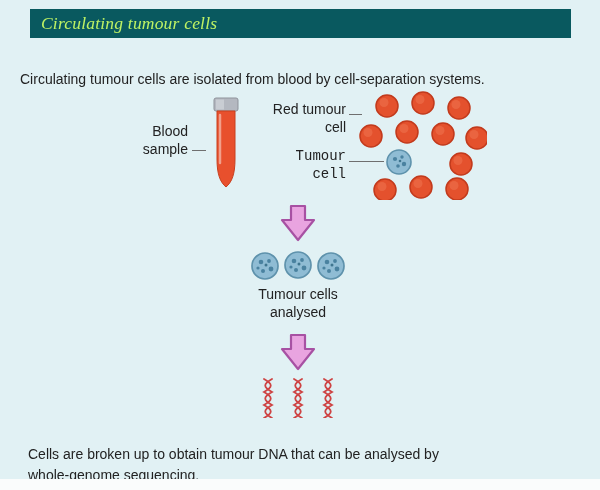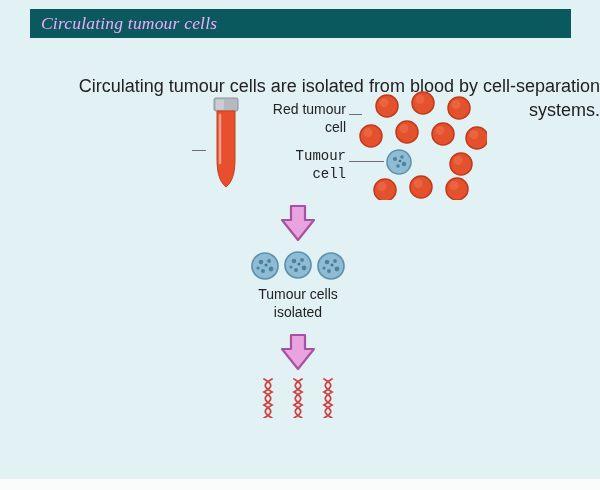--- a/index.html
+++ b/index.html
@@ -2,22 +2,22 @@
 <html><head>
 <meta charset="utf-8">
 <style>
   html,body{margin:0;padding:0;background:#fff;}
   .page{position:relative;width:600px;height:490px;background:#e1f1f4;
         font-family:"Liberation Sans",sans-serif;color:#222;overflow:hidden;}
   .header-bar{position:absolute;left:30px;top:9px;width:541px;height:29px;
         background:#09595f;display:flex;align-items:center;
         padding-left:11px;box-sizing:border-box;}
   .header-title{font-family:"Liberation Serif",serif;font-style:italic;
-        font-size:17.5px;color:#f0abfc;letter-spacing:.2px;}
-  .intro{position:absolute;left:12px;top:56px;font-size:18px;line-height:1.35;text-align:right;}
+        font-size:17.5px;color:#bef264;letter-spacing:.2px;}
+  .intro{position:absolute;left:20px;top:56px;font-size:14px;line-height:1.35;text-align:right;}
   .label{position:absolute;font-size:14px;line-height:1.25;white-space:pre-line;color:#222;}
   .right{text-align:right;}
   .center{text-align:center;}
   .connector{position:absolute;height:1px;background:#6f6f6f;}
   .abs{position:absolute;}
   .dna-row{position:absolute;left:250px;top:378px;width:96px;display:flex;
         gap:14px;justify-content:center;}
   .footer{position:absolute;left:28px;top:430px;font-size:14px;line-height:1.5;
         white-space:pre-line;max-width:545px;}
   .bottom-strip{position:absolute;left:0;right:0;bottom:0;height:11px;background:#fafcfc;}
@@ -26,20 +26,22 @@
 <body>
 
 <div class="page">
 
   <div class="header-bar">
     <span class="header-title">Circulating tumour cells</span>
   </div>
 
   <p class="intro">Circulating tumour cells are isolated from blood by cell-separation systems.</p>
 
+  <div class="label right" style="left:112px;top:123px;width:76px;">Blood
+sample</div>
   <div class="connector" style="left:192px;top:150px;width:14px;"></div>
 
   <svg class="abs" style="left:207px;top:97px;" width="38" height="94" viewBox="0 0 38 94">
     <rect x="7" y="1" width="24" height="13" rx="2" fill="#b4b8c0" stroke="#8f939b"></rect>
     <rect x="9" y="2.5" width="8" height="10" fill="#cdd0d6" opacity="0.85"></rect>
     <path d="M10 14 L10 62 C10 77 13 85 19 90 C25 85 28 77 28 62 L28 14 Z" fill="#e8502d" stroke="#c8401f" stroke-width="1"></path>
     <path d="M13 18 L13 66" stroke="#ffffff" stroke-opacity="0.45" stroke-width="2.5" stroke-linecap="round"></path>
   </svg>
 
   <div class="label right" style="left:266px;top:101px;width:80px;">Red tumour
@@ -94,36 +96,38 @@
         <circle cx="1" cy="-1" r="1.5" fill="#3f758f"></circle>
         <circle cx="-7" cy="2" r="1.6" fill="#4a82a0"></circle>
       </g>
     </defs>
     <use href="#tc-iso" x="15" y="16"></use>
     <use href="#tc-iso" x="48" y="15"></use>
     <use href="#tc-iso" x="81" y="16"></use>
   </svg>
 
   <div class="label center" style="left:248px;top:286px;width:100px;">Tumour cells
-isolated</div>
+analysed</div>
 
   <svg class="abs" style="left:280px;top:333px;" width="36" height="38" viewBox="0 0 36 38">
     <polygon points="11,2 25,2 25,16 34,16 18,36 2,16 11,16" fill="#e9a4e0" stroke="#a751a3" stroke-width="2.2" stroke-linejoin="round"></polygon>
   </svg>
 
   <div class="dna-row">
     <svg width="16" height="40" viewBox="0 0 16 40">
       <path d="M4 1 C13 6 13 9 4 14 C13 19 13 22 4 27 C13 32 13 35 4 40" fill="none" stroke="#ce4343" stroke-width="1.8" stroke-linecap="round"></path>
       <path d="M12 1 C3 6 3 9 12 14 C3 19 3 22 12 27 C3 32 3 35 12 40" fill="none" stroke="#ce4343" stroke-width="1.8" stroke-linecap="round"></path>
     </svg>
     <svg width="16" height="40" viewBox="0 0 16 40">
       <path d="M4 1 C13 6 13 9 4 14 C13 19 13 22 4 27 C13 32 13 35 4 40" fill="none" stroke="#ce4343" stroke-width="1.8" stroke-linecap="round"></path>
       <path d="M12 1 C3 6 3 9 12 14 C3 19 3 22 12 27 C3 32 3 35 12 40" fill="none" stroke="#ce4343" stroke-width="1.8" stroke-linecap="round"></path>
     </svg>
     <svg width="16" height="40" viewBox="0 0 16 40">
       <path d="M4 1 C13 6 13 9 4 14 C13 19 13 22 4 27 C13 32 13 35 4 40" fill="none" stroke="#ce4343" stroke-width="1.8" stroke-linecap="round"></path>
       <path d="M12 1 C3 6 3 9 12 14 C3 19 3 22 12 27 C3 32 3 35 12 40" fill="none" stroke="#ce4343" stroke-width="1.8" stroke-linecap="round"></path>
     </svg>
   </div>
 
+  <p class="footer">Cells are broken up to obtain tumour DNA that can be analysed by
+whole-genome sequencing.</p>
 
   <div class="bottom-strip"></div>
 </div>
 
 </body></html>

